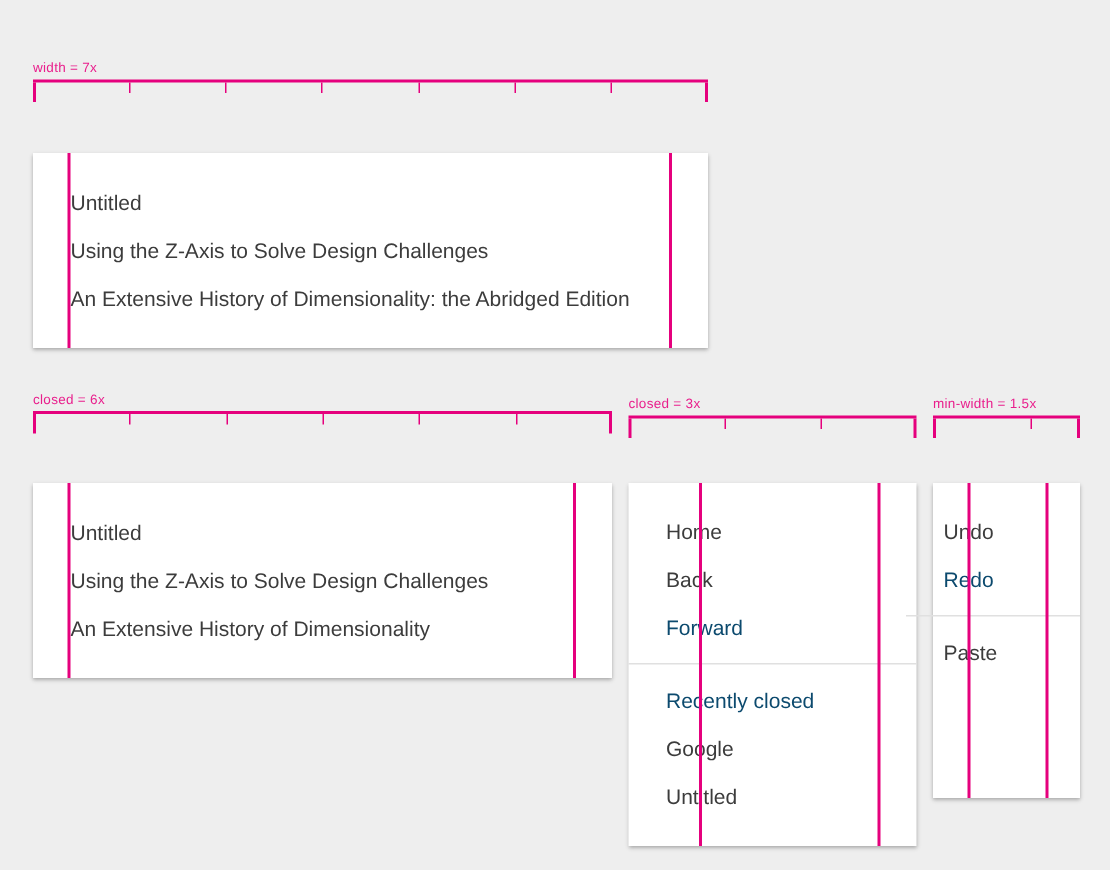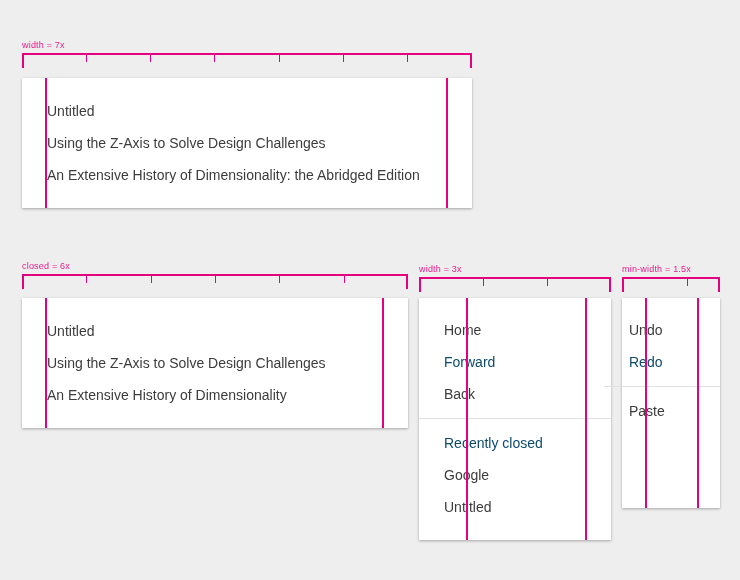--- a/index.html
+++ b/index.html
@@ -65,20 +65,21 @@
     background: #e5007d;
   }
 
   
   .card {
     position: absolute;
     background: #ffffff;
     box-sizing: border-box;
     box-shadow: 0 1px 3px rgba(0,0,0,0.20), 0 1px 2px rgba(0,0,0,0.12);
     overflow: visible;
+    margin-top: 24px;
   }
 
   .card .guide {
     position: absolute;
     top: 0;
     bottom: 0;
     width: 2px;
     background: #e5007d;
     z-index: 3;
   }
@@ -151,34 +152,34 @@
       <div class="guide" style="left:360px;"></div>
       <div class="menu-list" style="padding-left:25px; padding-top:17px;">
         <div class="menu-item">Untitled</div>
         <div class="menu-item">Using the Z-Axis to Solve Design Challenges</div>
         <div class="menu-item">An Extensive History of Dimensionality</div>
       </div>
     </div>
   </div>
 
   <div class="spec" style="left:411px; top:264px; width:208px;">
-    <div class="spec-label">width = 3x</div>
+    <div class="spec-label">closed = 3x</div>
     <div class="ruler" style="left:8px; width:192px;">
       <div class="cap left"></div>
       <div class="cap right"></div>
       <div class="tick" style="left:64px;"></div>
       <div class="tick" style="left:128px;"></div>
     </div>
     <div class="card" style="left:8px; top:34px; width:192px; height:242px;">
       <div class="guide" style="left:47px;"></div>
       <div class="guide" style="left:166px;"></div>
       <div class="menu-list" style="padding-left:25px; padding-top:16px;">
         <div class="menu-item">Home</div>
+        <div class="menu-item">Back</div>
         <div class="menu-item disabled">Forward</div>
-        <div class="menu-item">Back</div>
         <div class="menu-divider" style="margin-left:-25px;"></div>
         <div class="menu-item disabled">Recently closed</div>
         <div class="menu-item">Google</div>
         <div class="menu-item">Untitled</div>
       </div>
     </div>
   </div>
 
   <div class="spec" style="left:614px; top:264px; width:114px;">
     <div class="spec-label">min-width = 1.5x</div>

